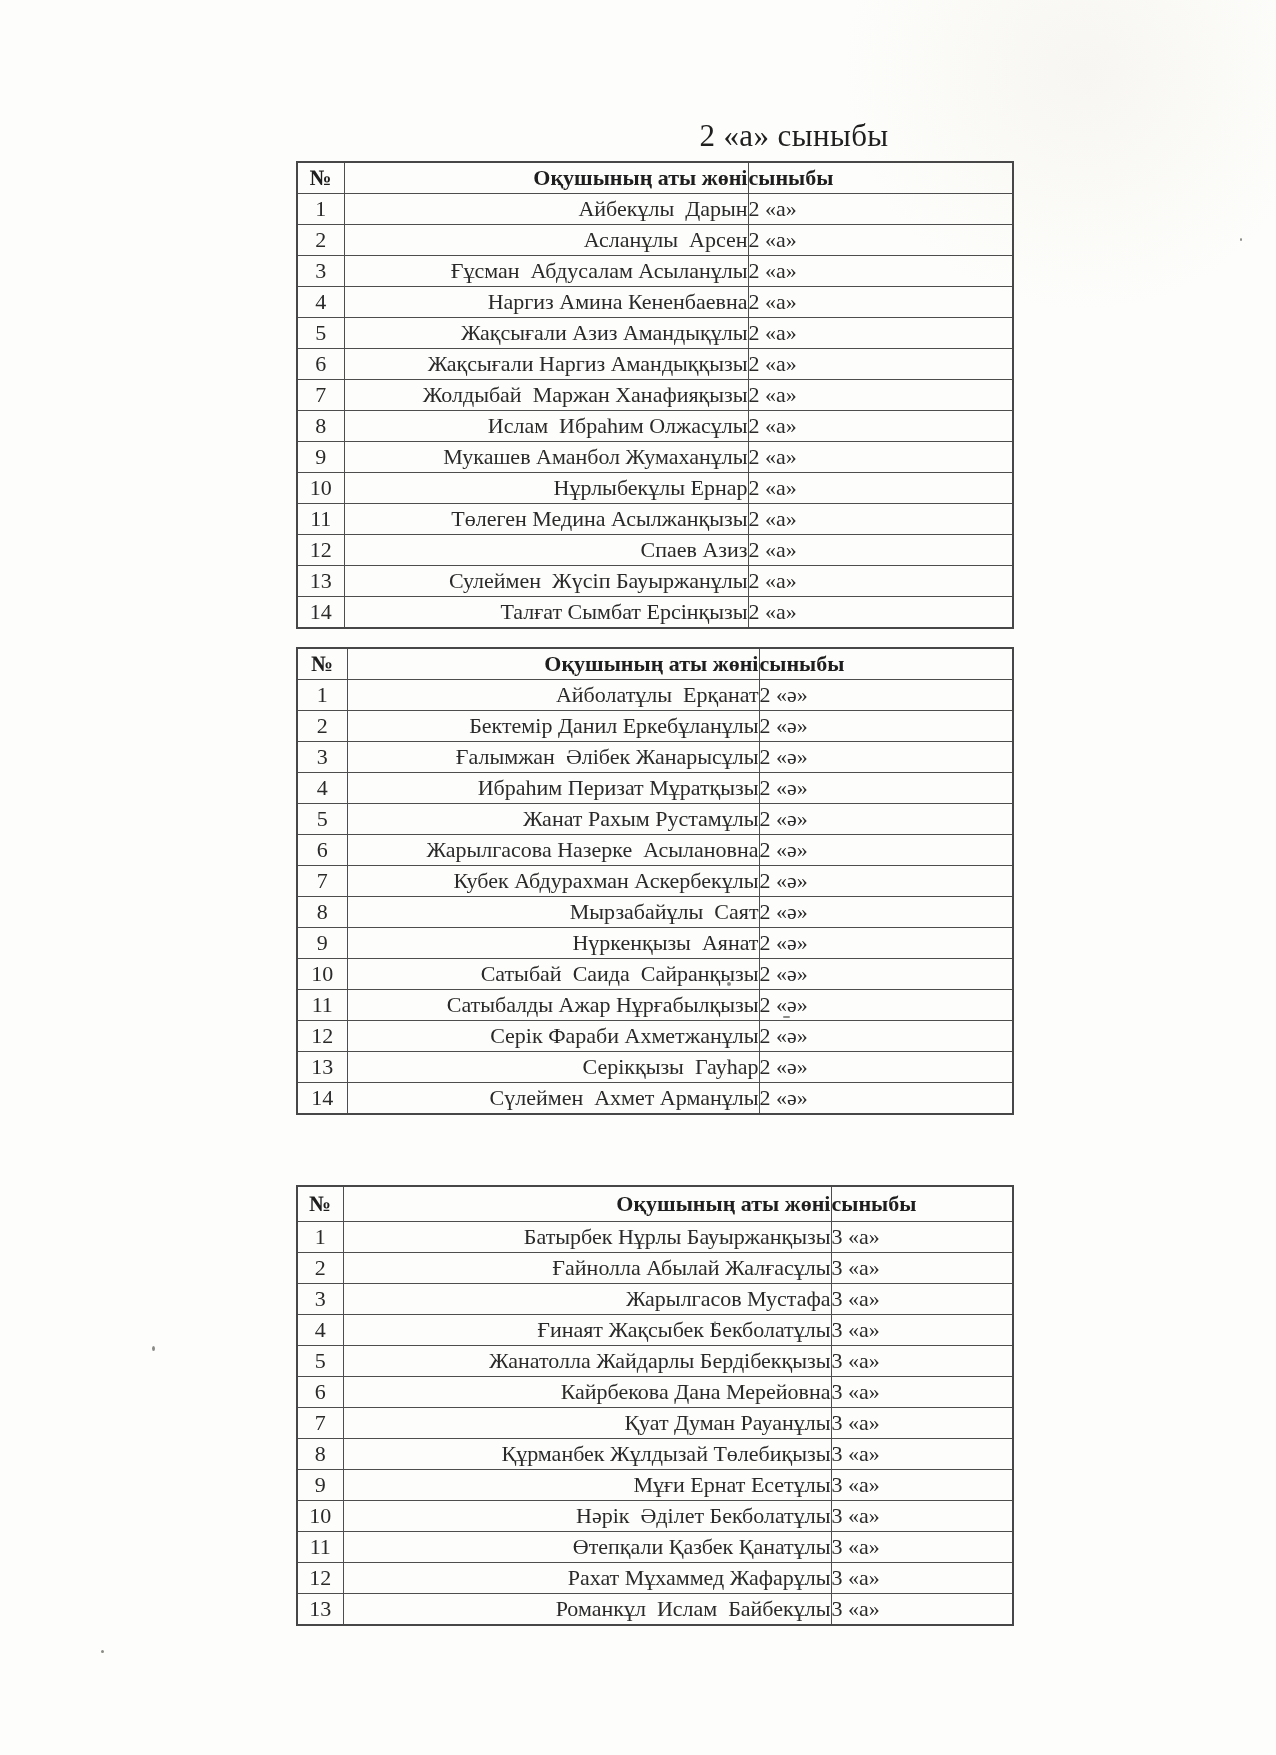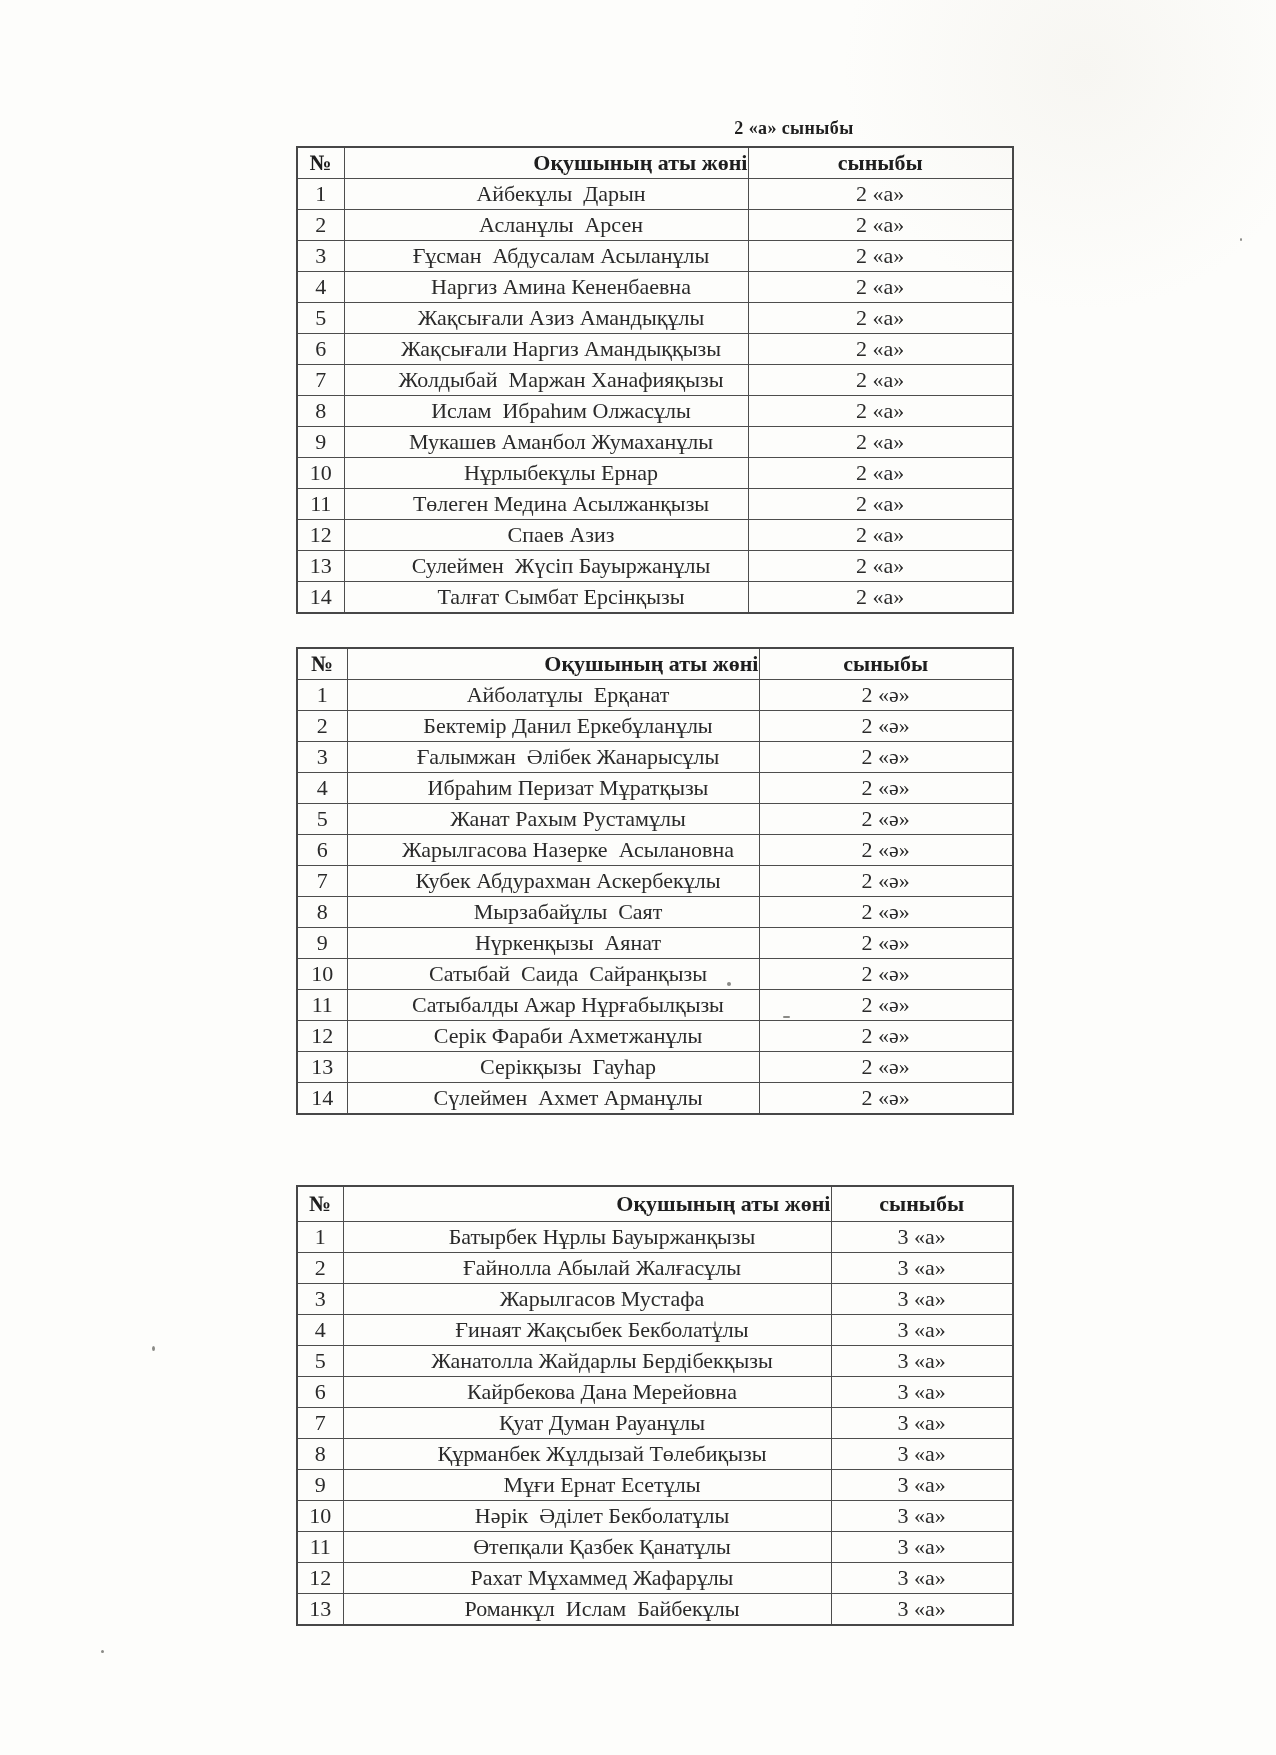--- a/index.html
+++ b/index.html
@@ -10,43 +10,43 @@
     color:#262626;overflow:hidden;
   }
   .sheet{position:absolute;inset:0;background:
     radial-gradient(circle at 85% 4%, #f7f6f2 0%, rgba(255,255,255,0) 12%),
     #fdfdfb;}
   .section{position:absolute;left:296px;width:716px;}
   #s1{top:118px}
   #s2{top:640px}
   #s3{top:1176px}
   .title{
-    font-weight:bold;font-size:18px;text-align:center;
+    font-weight:normal;font-size:31px;text-align:center;
     letter-spacing:.4px;color:#1f1f1f;white-space:pre;
   }
   #s1 .title{transform:translateX(140px)}
   #s2 .title{transform:translateX(94px)}
   #s3 .title{transform:translateX(122px)}
   table{
     border-collapse:collapse;table-layout:fixed;width:716px;
     margin-top:7px;border:2px solid #474747;background:transparent;
   }
   #s3 table{margin-top:9px}
   th,td{
     border:1.5px solid #4d4d4d;height:30px;padding:0;
     font-size:22px;line-height:1.05;vertical-align:middle;
     overflow:hidden;white-space:pre;color:#2a2a2a;
   }
   #s3 th{height:34px}
   #s3 td{height:30px}
   th{font-weight:bold;color:#1e1e1e}
   .c-num{text-align:center}
-  td.c-name{text-align:center;padding-left:30px}
+  td.c-name{text-align:right;padding-left:30px}
   th.c-name{text-align:right}
-  .c-class{text-align:center}
+  .c-class{text-align:left}
   .speck{position:absolute;background:#8a8a86;border-radius:50%;}
   .speck.dash{border-radius:1px;}
 </style>
 </head>
 <body>
 
 <div class="sheet">
 
   <div class="section" id="s1">
     <div class="title">2 «а» сыныбы</div>

